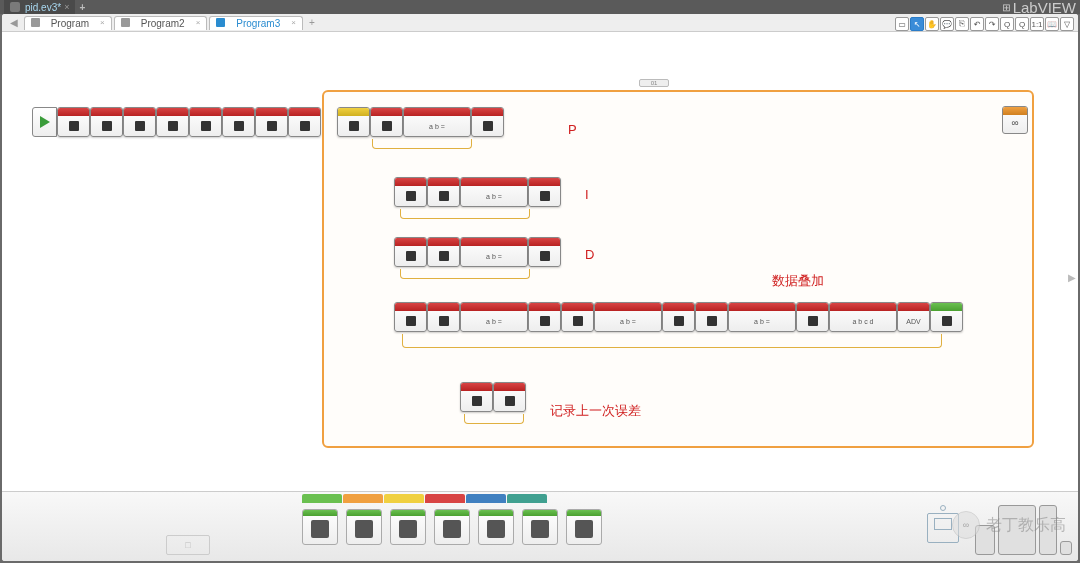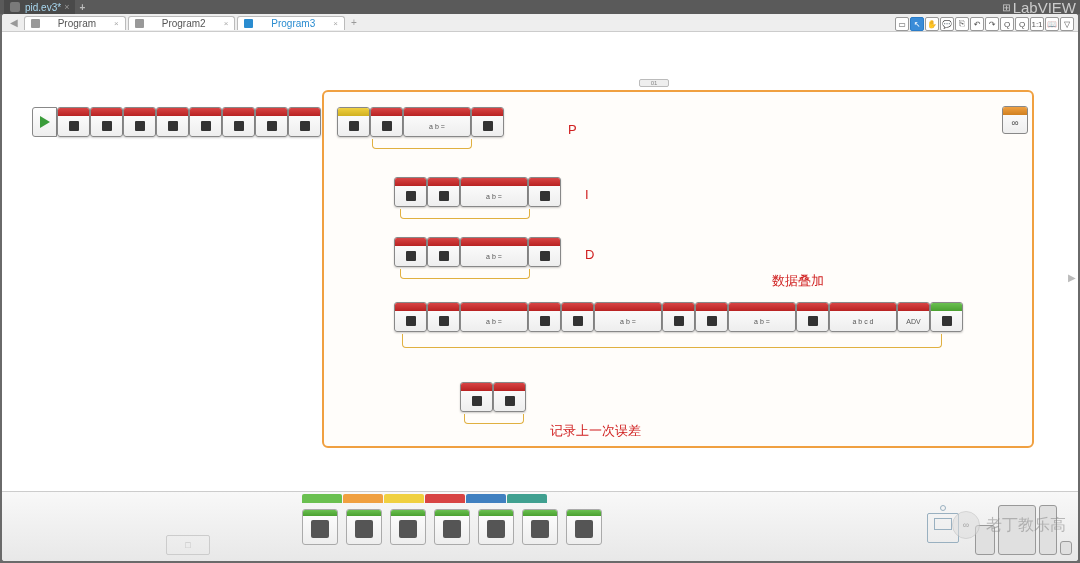--- a/index.html
+++ b/index.html
@@ -6,21 +6,21 @@
 body{width:1080px;height:563px;background:#6a6a6a;overflow:hidden;position:relative}
 .topbar{height:14px;background:#5a5a5a;display:flex;align-items:center;padding:0 4px;color:#ddd}
 .topbar .tab{background:#4a4a4a;padding:9px 6px;border-radius:2px 2px 0 0;display:flex;align-items:center;gap:3px;color:#a8d8f0}
 .topbar .tab .x{color:#999;cursor:pointer;font-size:9px}
 .topbar .gear{width:10px;height:10px;background:#7a7a7a;border-radius:2px;margin-right:2px}
 .topbar .plus{margin-left:4px;color:#bbb;font-weight:bold}
 .topbar .right{margin-left:auto;display:flex;align-items:center;gap:2px;color:#ccc}
 .topbar .lv{font-size:15px;color:#ccc}
 .workspace{background:#fff;margin:0 2px 2px 2px;height:547px;border-radius:3px;position:relative;overflow:hidden}
 .subtabs{height:18px;background:#eee;border-bottom:1px solid #ccc;display:flex;align-items:center;padding:0 4px;gap:2px}
-.subtab{background:#fff;border:1px solid #bbb;border-bottom:none;padding:1px 6px;border-radius:3px 3px 0 0;display:flex;align-items:center;gap:18px;color:#555}
+.subtab{background:#fff;border:1px solid #bbb;border-bottom:none;padding:1px 6px;border-radius:3px 3px 0 0;display:flex;align-items:flex-start;gap:11px;color:#555}
 .subtab.active{color:#2a8cd0}
 .subtab .ic{width:9px;height:9px;background:#999;border-radius:1px}
 .subtab.active .ic{background:#2a8cd0}
 .subtab .x{color:#aaa;font-size:8px}
 .toolbar-r{position:absolute;right:4px;top:3px;display:flex;gap:1px}
 .tb{width:14px;height:14px;background:#fff;border:1px solid #999;border-radius:2px;display:flex;align-items:center;justify-content:center;font-size:8px;color:#555}
 .tb.blue{background:#3a8cd8;color:#fff;border-color:#2a7cc8}
 .canvas{position:absolute;top:18px;left:0;right:0;bottom:70px;background:#fff;overflow:hidden}
 .block{position:absolute;width:33px;height:30px;border:1px solid #888;border-radius:3px;background:linear-gradient(#fff,#eee);box-shadow:0 1px 2px rgba(0,0,0,0.2)}
 .block.w3{width:68px}
@@ -344,21 +344,21 @@
           <span class="ic"></span>
         </div>
       </div>
     <div class="block red" style="left:491px;top:350px">
         <div class="hdr"></div>
         <div class="bod">
           <span class="ic"></span>
         </div>
       </div>
     <div class="wire" style="left:462px;top:382px;width:60px;height:10px;border-radius:0 0 4px 4px"></div>
-    <div class="label" style="left:548px;top:390px">记录上一次误差</div>
+    <div class="label" style="left:548px;top:370px">记录上一次误差</div>
 
     <div class="scroll-r">▶</div>
   </div>
 
   <div class="palette">
     <div class="surf">□</div>
     <div class="pal-tabs">
       <div class="pal-tab green"></div>
       <div class="pal-tab orange"></div>
       <div class="pal-tab yellow"></div>

